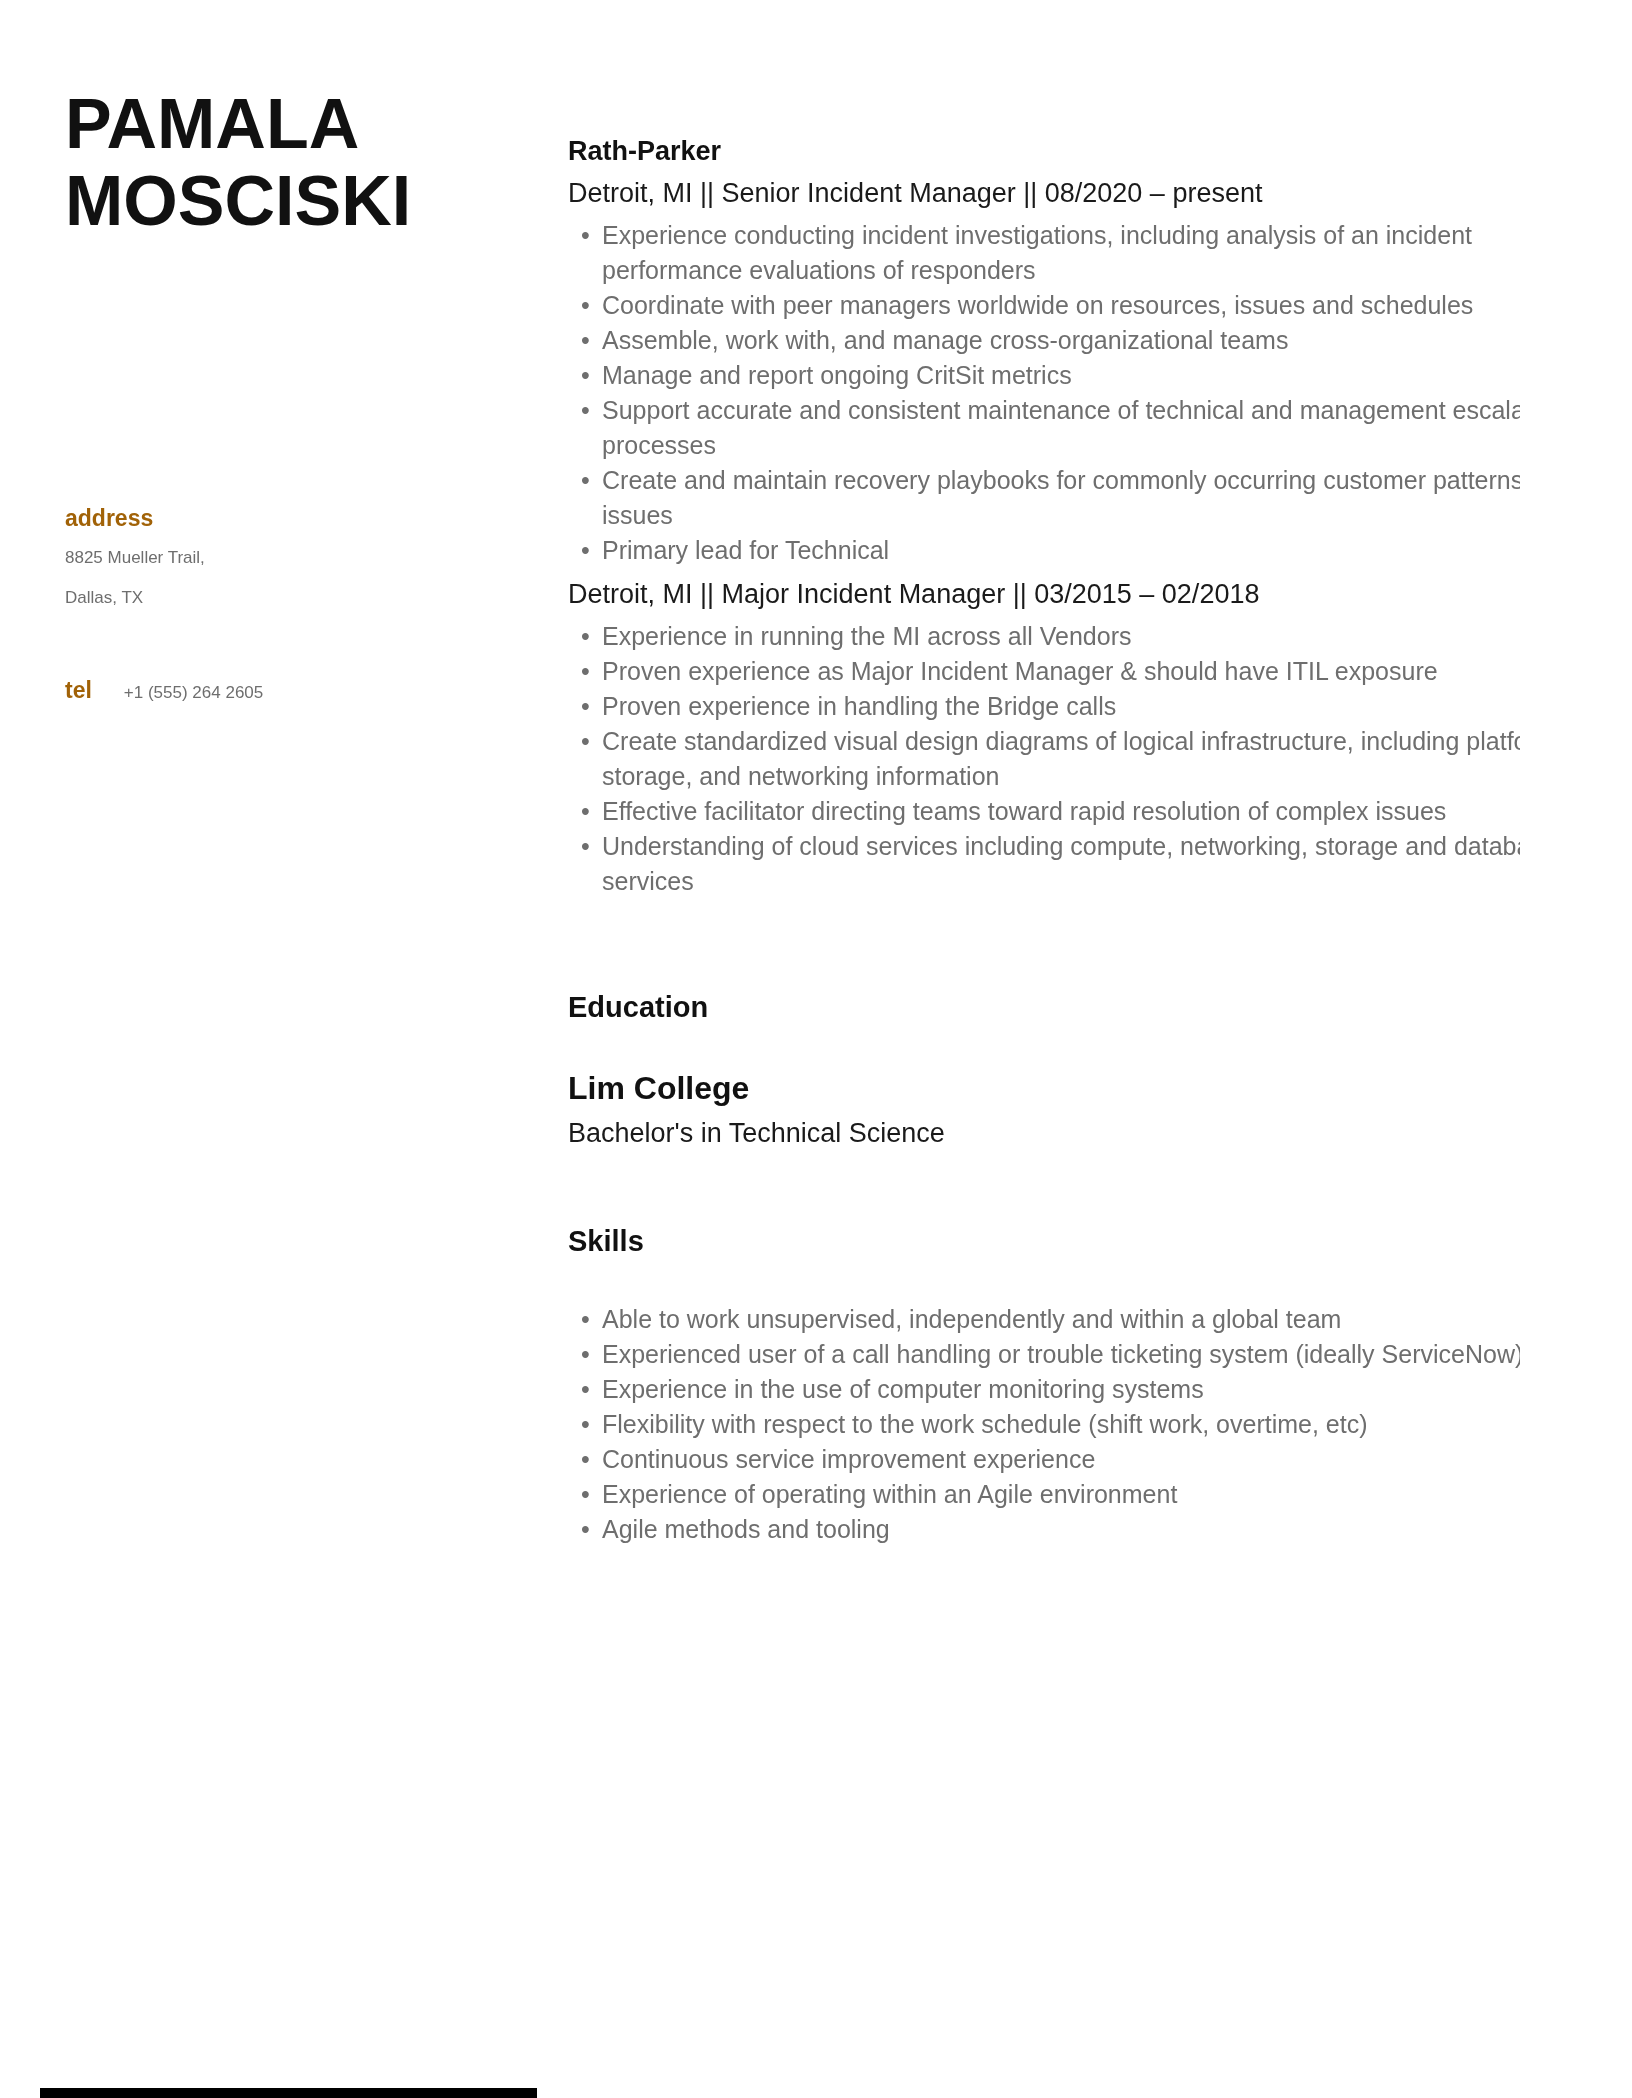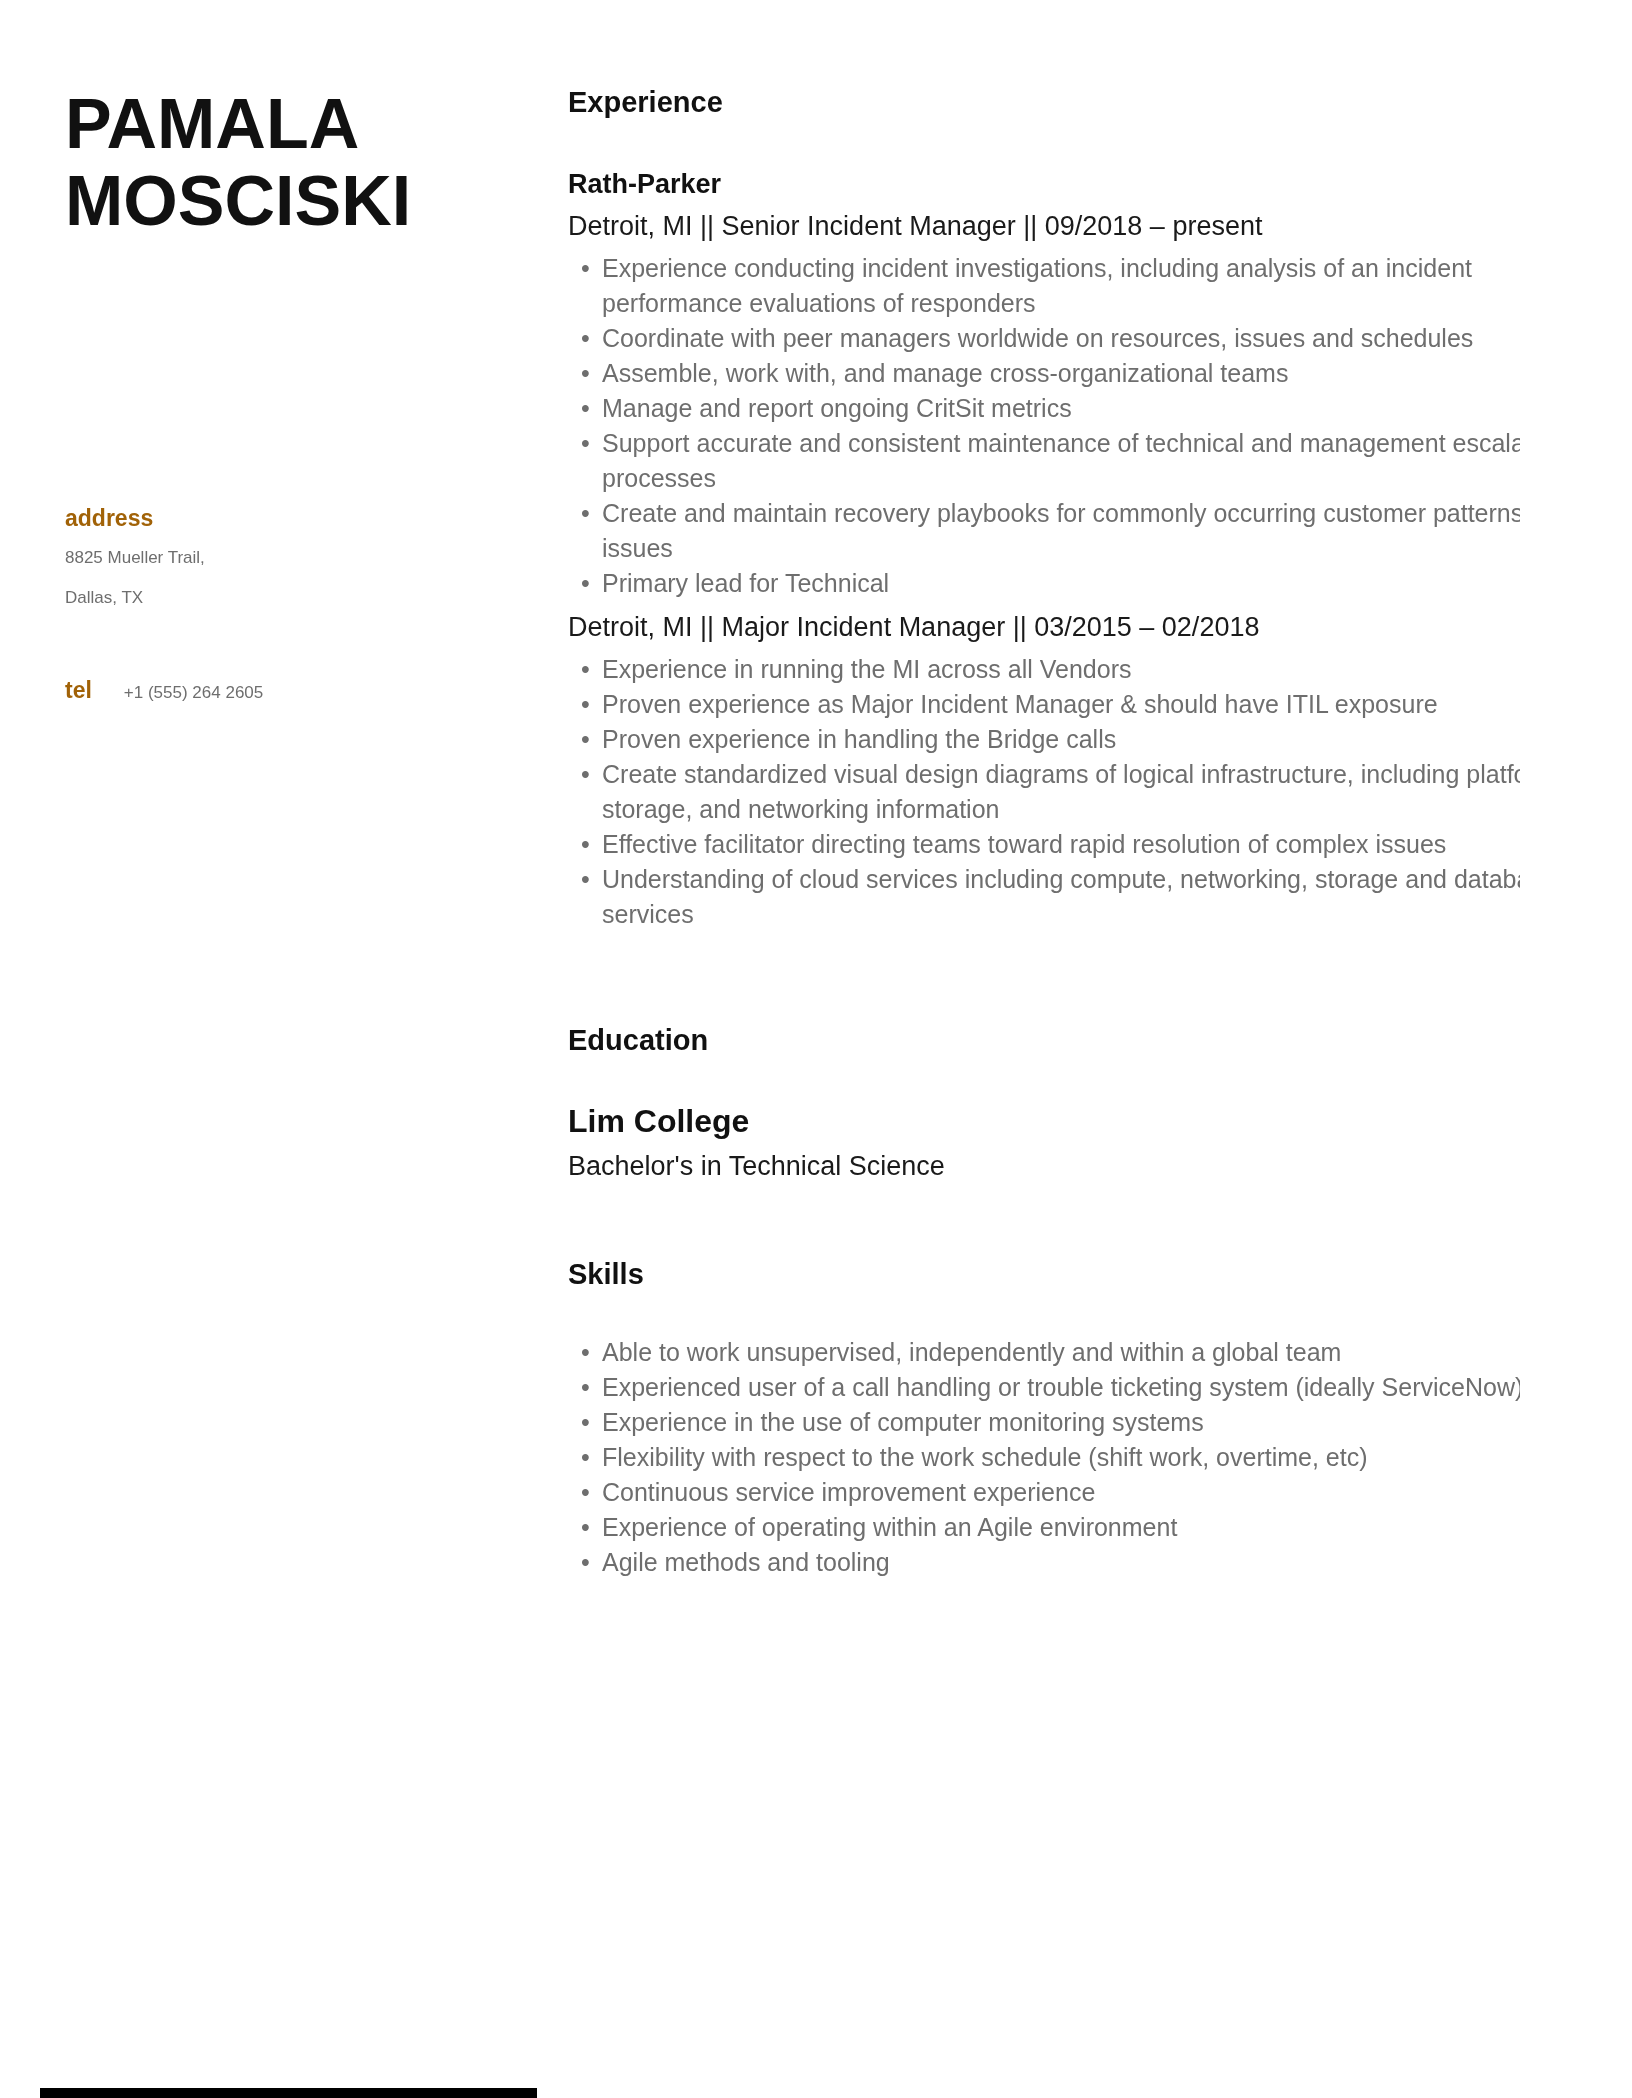--- a/index.html
+++ b/index.html
@@ -62,25 +62,24 @@
     </div>
 
     <div class="tel-row">
       <span class="contact-label">tel</span>
       <span class="contact-value">+1 (555) 264 2605</span>
     </div>
   </div>
 
   <div class="right-col">
 
-    <h2 class="section-heading">Experience</h2>
 
     <div class="job job-1">
       <h3 class="company">Rath-Parker</h3>
-      <p class="meta">Detroit, MI || Senior Incident Manager || 09/2018 – present</p>
+      <p class="meta">Detroit, MI || Senior Incident Manager || 08/2020 – present</p>
       <ul class="bullets">
         <li>Experience conducting incident investigations, including analysis of an incident performance evaluations of responders</li>
         <li>Coordinate with peer managers worldwide on resources, issues and schedules</li>
         <li>Assemble, work with, and manage cross-organizational teams</li>
         <li>Manage and report ongoing CritSit metrics</li>
         <li>Support accurate and consistent maintenance of technical and management escalation processes</li>
         <li>Create and maintain recovery playbooks for commonly occurring customer patterns and issues</li>
         <li>Primary lead for Technical</li>
       </ul>
     </div>

